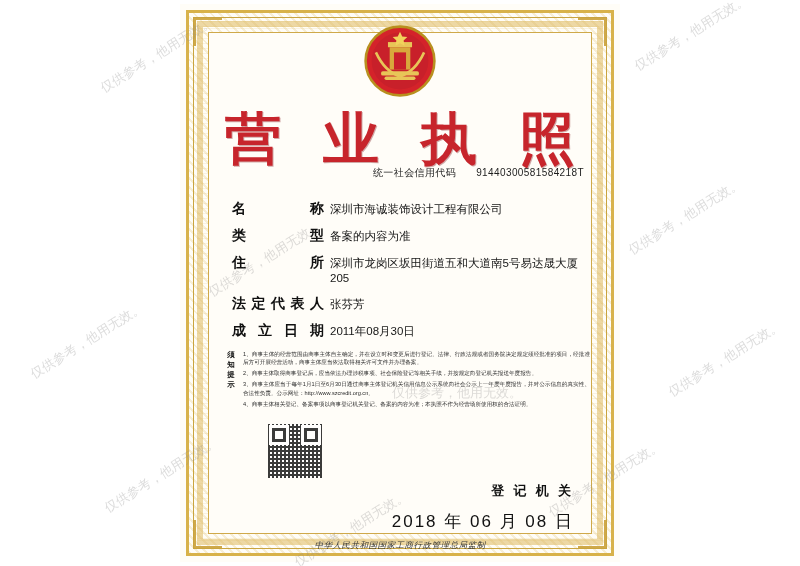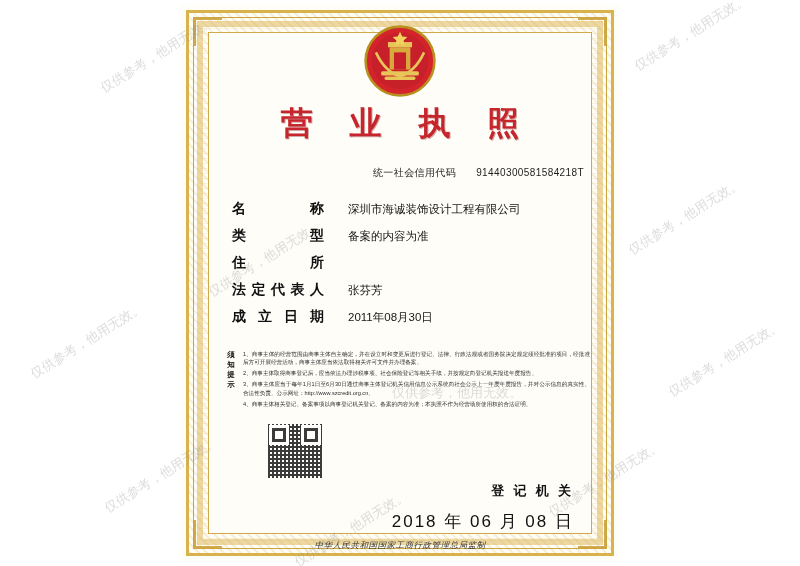--- a/index.html
+++ b/index.html
@@ -101,23 +101,23 @@
     height: 86px;
   }
 
   
   .doc-title {
     position: absolute;
     left: 0;
     right: 0;
     top: 98px;
     text-align: center;
-    font-family: Liberation Sans, sans-serif;
+    font-family: Liberation Serif, serif;
     font-weight: bold;
-    font-size: 32px;
+    font-size: 56px;
     letter-spacing: 14px;
     text-indent: 14px;
     color: #c7252c;
     text-shadow: 1px 1px 0 rgba(120,15,20,0.35);
   }
 
   
   .credit-code {
     position: absolute;
     right: 36px;
@@ -151,21 +151,21 @@
     display: flex;
     justify-content: space-between;
     letter-spacing: 0;
   }
   .field-label.spread span { display: inline-block; }
   .field-value {
     font-size: 11.5px;
     color: #161616;
     line-height: 15px;
     padding-top: 2px;
-    padding-left: 24px;
+    padding-left: 6px;
     max-width: 268px;
   }
 
   
   .notes {
     position: absolute;
     left: 44px;
     right: 30px;
     top: 346px;
     display: flex;
@@ -311,20 +311,21 @@
           <span>型</span>
         </div>
         <div class="field-value">备案的内容为准</div>
       </div>
 
       <div class="field-row">
         <div class="field-label spread">
           <span>住</span>
           <span>所</span>
         </div>
+        <div class="field-value">深圳市龙岗区坂田街道五和大道南5号易达晟大厦205</div>
       </div>
 
       <div class="field-row">
         <div class="field-label spread">
           <span>法</span>
           <span>定</span>
           <span>代</span>
           <span>表</span>
           <span>人</span>
         </div>

